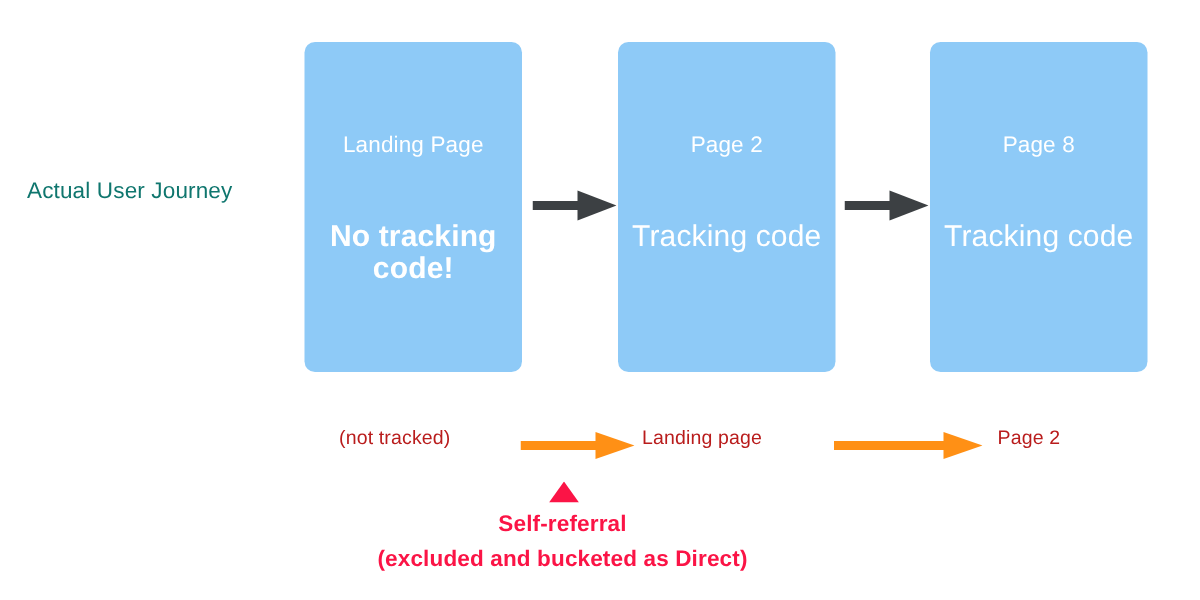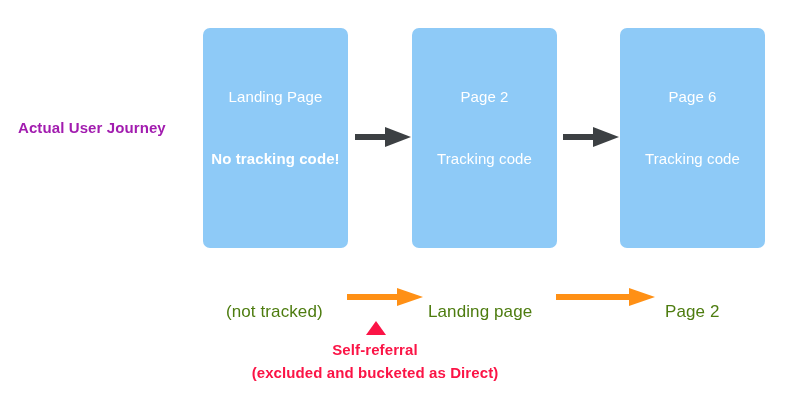--- a/index.html
+++ b/index.html
@@ -15,23 +15,23 @@
   }
   .canvas {
     position: relative;
     width: 800px;
     height: 400px;
   }
 
   
   .row-label {
     position: absolute;
-    color: #a21caf;
+    color: #0f766e;
     font-size: 15px;
-    font-weight: 700;
+    font-weight: 400;
     letter-spacing: 0.1px;
     white-space: nowrap;
   }
   #label-journey {
     left: 18px;
     top: 119px;
   }
   #label-ga {
     left: 37px;
     top: 288px;
@@ -62,21 +62,21 @@
     font-weight: 400;
     letter-spacing: 0.1px;
   }
   .box-sub {
     position: absolute;
     left: 8px;
     right: 8px;
     top: 120px;
     text-align: center;
     color: #ffffff;
-    font-size: 15px;
+    font-size: 20px;
     font-weight: 400;
     line-height: 21px;
     letter-spacing: 0.1px;
   }
   .box-sub.bold {
     font-weight: 700;
   }
 
   
   .dark-arrow {
@@ -84,26 +84,26 @@
     top: 126px;
     width: 56px;
     height: 22px;
   }
   #dark-arrow-1 { left: 355px; }
   #dark-arrow-2 { left: 563px; }
 
   
   .ga-text {
     position: absolute;
-    color: #4d7c0f;
-    font-size: 17px;
+    color: #b91c1c;
+    font-size: 13px;
     font-weight: 400;
     letter-spacing: 0.1px;
     white-space: nowrap;
-    top: 302px;
+    top: 284px;
   }
   #ga-step-1 { left: 226px; }
   #ga-step-2 { left: 428px; }
   #ga-step-3 { left: 665px; }
 
   .orange-arrow {
     position: absolute;
     top: 287px;
     height: 20px;
   }
@@ -158,21 +158,21 @@
   </div>
 
   <div class="dark-arrow" id="dark-arrow-2">
     <svg width="56" height="22" viewBox="0 0 56 22" xmlns="http://www.w3.org/2000/svg">
       <rect x="0" y="8" width="34" height="6" fill="#3C4043"></rect>
       <polygon points="30,1 56,11 30,21" fill="#3C4043"></polygon>
     </svg>
   </div>
 
   <div class="page-box" id="box-3">
-    <div class="box-title">Page 6</div>
+    <div class="box-title">Page 8</div>
     <div class="box-sub">Tracking code</div>
   </div>
 
   <div class="ga-text" id="ga-step-1">(not tracked)</div>
 
   <div class="orange-arrow" id="orange-arrow-1">
     <svg width="76" height="20" viewBox="0 0 76 20" xmlns="http://www.w3.org/2000/svg">
       <rect x="0" y="7" width="54" height="6" fill="#FF9015"></rect>
       <polygon points="50,1 76,10 50,19" fill="#FF9015"></polygon>
     </svg>

